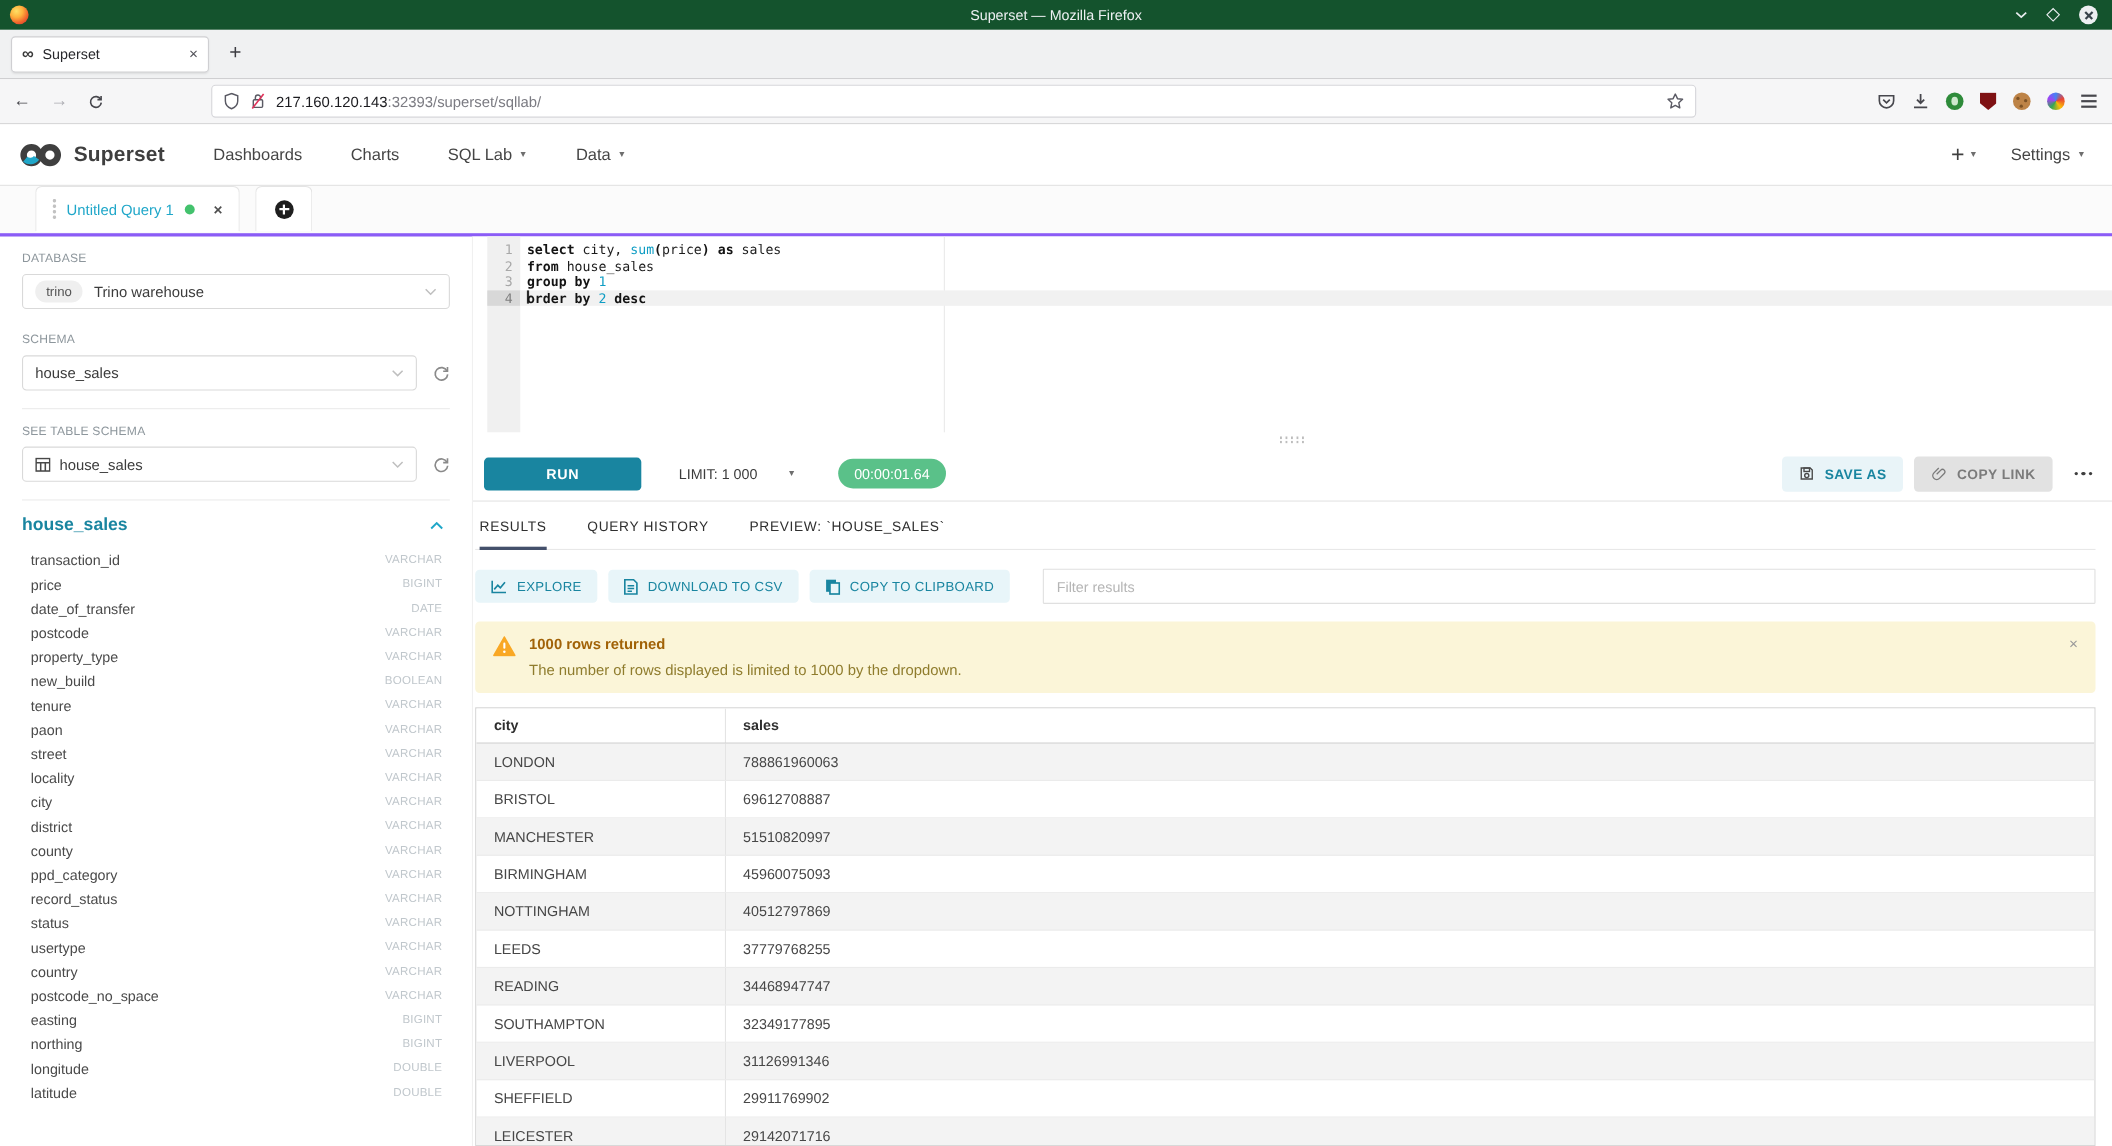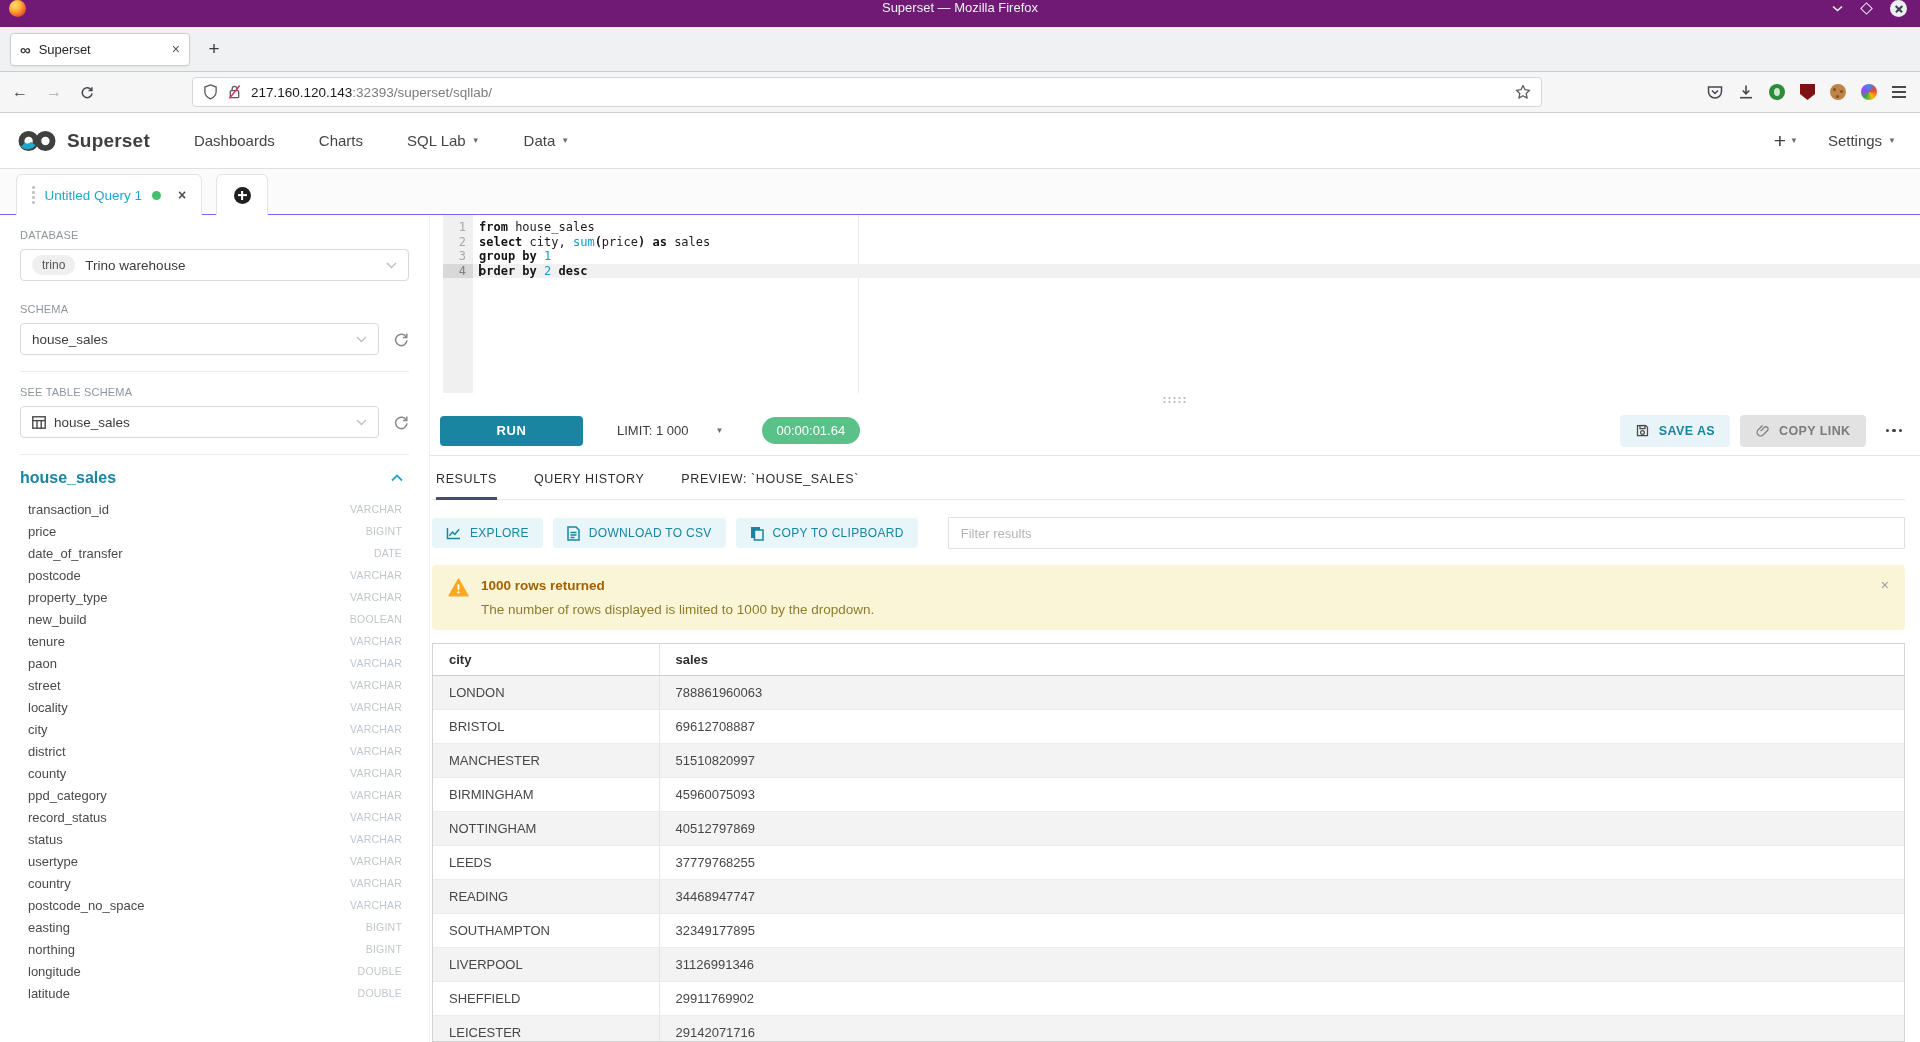--- a/index.html
+++ b/index.html
@@ -1,21 +1,21 @@
 <!DOCTYPE html>
 <html><head>
 <meta charset="utf-8">
 <style>
   *{margin:0;padding:0;box-sizing:border-box}
   html,body{width:1920px;height:1042px;overflow:hidden}
   body{font-family:"Liberation Sans",sans-serif;background:#fff}
   .screen{position:relative;width:1920px;height:1042px;overflow:hidden;background:#fff;display:flex;flex-direction:column}
 
   
-  .titlebar{height:27px;background:#701a75;display:flex;align-items:flex-start;position:relative;flex:none}
+  .titlebar{height:27px;background:#14532d;display:flex;align-items:center;position:relative;flex:none}
   .ff-logo{width:17px;height:17px;border-radius:50%;margin-left:9px;z-index:1;
     background:radial-gradient(circle at 35% 30%, #ffe066 0%, #ffb13d 35%, #f2642c 65%, #c42a34 100%)}
   .win-title{position:absolute;left:0;right:0;text-align:center;font-size:13px;color:#edf0f2}
   .win-controls{margin-left:auto;display:flex;align-items:center;gap:19px;padding-right:13px;z-index:1}
   .wc{display:flex;align-items:center;justify-content:center}
   .wc-diamond{width:9px;height:9px;border:1.4px solid #e9edf0;transform:rotate(45deg)}
   .wc-close{width:17px;height:17px;border-radius:50%;background:#eceff1;position:relative}
   .wc-close::before,.wc-close::after{content:"";position:absolute;left:50%;top:50%;width:9px;height:1.6px;background:#37424a}
   .wc-close::before{transform:translate(-50%,-50%) rotate(45deg)}
   .wc-close::after{transform:translate(-50%,-50%) rotate(-45deg)}
@@ -56,21 +56,21 @@
   .brand-name{font-size:19px;font-weight:bold;color:#3f3f3f;letter-spacing:.2px}
   .nav-items{display:flex;align-items:center;gap:44px;margin-left:44px}
   .nav-item{font-size:15px;color:#454545;display:flex;align-items:center;gap:6px}
   .caret{font-size:8px;color:#6e6e6e;line-height:1}
   .nav-right{margin-left:auto;display:flex;align-items:center;gap:30px}
   .plus-menu{display:flex;align-items:center;gap:4px;color:#3f3f3f}
   .plus-glyph{font-size:21px;line-height:1;font-weight:normal}
   .settings{font-size:15px;color:#454545;display:flex;align-items:center;gap:6px}
 
   
-  .qtabs{height:46px;background:#fbfbfb;border-bottom:1px solid #8b5cf6;display:flex;align-items:flex-end;padding-left:16px;flex:none}
+  .qtabs{height:46px;background:#fbfbfb;border-bottom:3px solid #8b5cf6;display:flex;align-items:flex-start;padding-left:32px;flex:none}
   .qtab{height:41px;background:#fff;border:1px solid #e4e4e4;border-bottom:none;border-radius:6px 6px 0 0;
     display:flex;align-items:center;padding:0 15px;margin-bottom:-1px;position:relative;z-index:2}
   .qtab::after{content:"";position:absolute;left:0;right:0;bottom:-1px;height:1px;background:#fff}
   .drag-dots{display:flex;flex-direction:column;gap:2.5px;margin-right:10px}
   .drag-dots i{width:2.5px;height:2.5px;border-radius:50%;background:#c2c2c2}
   .qtab-label{font-size:13.5px;color:#20a7c9}
   .qtab-dot{width:9px;height:9px;border-radius:50%;background:#43c26d;margin-left:10px}
   .qtab-close{margin-left:17px;color:#4f4f4f;font-size:14px;font-weight:bold;line-height:1}
   .qtab-add{height:41px;width:52px;background:#fff;border:1px solid #e4e4e4;border-bottom:none;border-radius:6px 6px 0 0;
     display:flex;align-items:center;justify-content:center;margin-left:14px;margin-bottom:-1px}
@@ -467,22 +467,22 @@
     <section class="rightpane">
       <div class="editor">
         <div class="print-margin"></div>
         <div class="gutter">
             <div class="ln">1</div>
             <div class="ln">2</div>
             <div class="ln">3</div>
             <div class="ln active">4</div>
           </div>
         <div class="code-col">
+            <div class="code-line"><span class="tok-kw">select</span><span class="tok-t"> city, </span><span class="tok-fn">sum</span><span class="tok-p">(</span><span class="tok-t">price</span><span class="tok-p">)</span><span class="tok-t"> </span><span class="tok-kw">as</span><span class="tok-t"> sales</span></div>
             <div class="code-line"><span class="tok-kw">from</span><span class="tok-t"> house_sales</span></div>
-            <div class="code-line"><span class="tok-kw">select</span><span class="tok-t"> city, </span><span class="tok-fn">sum</span><span class="tok-p">(</span><span class="tok-t">price</span><span class="tok-p">)</span><span class="tok-t"> </span><span class="tok-kw">as</span><span class="tok-t"> sales</span></div>
             <div class="code-line"><span class="tok-kw">group by</span><span class="tok-t"> </span><span class="tok-num">1</span></div>
             <div class="code-line active"><span class="cursor"></span><span class="tok-kw">order by</span><span class="tok-t"> </span><span class="tok-num">2</span><span class="tok-t"> </span><span class="tok-kw">desc</span></div>
           </div>
       </div>
       <div class="grip">
           <span class="grip-dots"></span>
         </div>
 
       <div class="runrow">
         <div class="run-btn">RUN</div>

